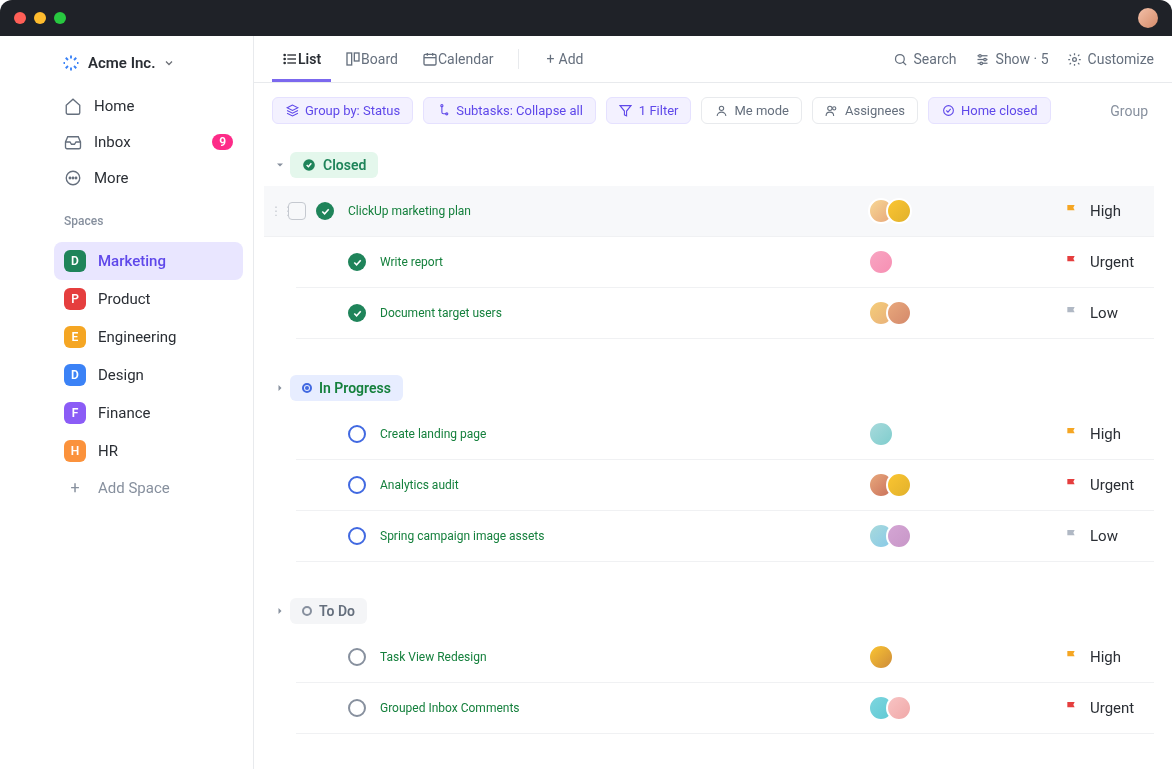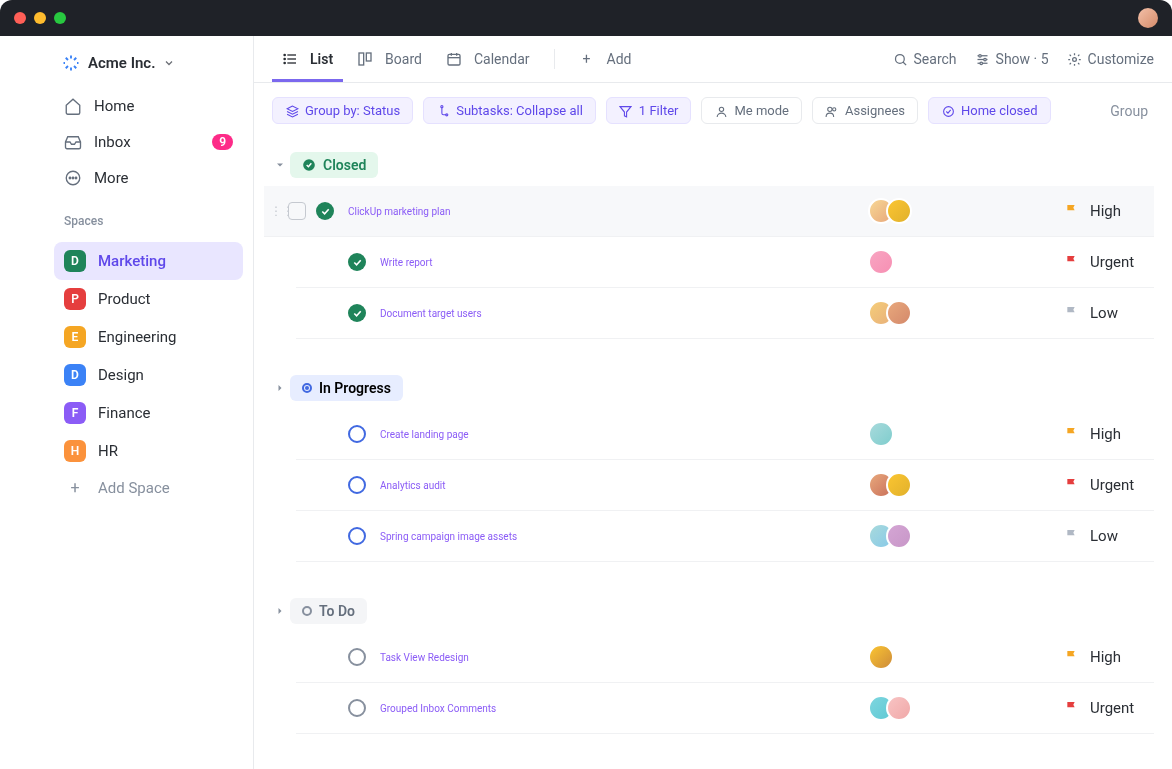--- a/index.html
+++ b/index.html
@@ -30,56 +30,56 @@
 .space-item { display:flex; align-items:center; gap:12px; padding:8px 10px; border-radius:8px; cursor:pointer; }
 .space-item.active { background:#e9e6ff; color:#5f48ea; }
 .space-item.active .space-label{ color:#5f48ea; font-weight:500;}
 .space-icon { width:22px; height:22px; border-radius:6px; display:flex; align-items:center; justify-content:center; color:#fff; font-size:12px; font-weight:600; }
 .space-label { font-size:15px; color:#2a2e34;}
 .add-space { display:flex; align-items:center; gap:12px; padding:8px 10px; color:#87909e; cursor:pointer; font-size:15px;}
 .plus { width:22px; text-align:center; font-size:16px;}
 
 .main { flex:1; display:flex; flex-direction:column; }
 .toolbar { height:48px; border-bottom:1px solid #e8eaed; display:flex; align-items:center; padding:0 18px; gap:4px; }
-.view-btn { display:flex; align-items:flex-start; gap:12px; padding:14px 10px 12px 10px; color:#656f7d; cursor:pointer; font-size:14px; border-bottom:3px solid transparent; }
+.view-btn { display:flex; align-items:flex-start; gap:0; padding:14px 10px 12px 10px; color:#656f7d; cursor:pointer; font-size:14px; border-bottom:3px solid transparent; }
 .view-btn.active { color:#2a2e34; font-weight:600; border-bottom:3px solid #7b68ee; }
 .view-btn .ico{ width:16px;height:16px; display:flex;align-items:center;justify-content:center;}
 .tb-sep { width:1px; height:20px; background:#e8eaed; margin:0 10px;}
 .tb-right { margin-left:auto; display:flex; gap:18px; align-items:center; color:#656f7d;}
 .tb-act { display:flex; align-items:center; gap:6px; cursor:pointer; font-size:14px;}
 
 .filterbar { padding:14px 18px; display:flex; gap:10px; align-items:center; flex-wrap:wrap;}
-.chip { display:inline-flex; align-items:flex-end; gap:6px; padding:5px 12px; border-radius:6px; border:1px solid #e8eaed; background:#fff; cursor:pointer; font-size:13px; color:#656f7d;}
+.chip { display:inline-flex; align-items:flex-start; gap:6px; padding:5px 12px; border-radius:6px; border:1px solid #e8eaed; background:#fff; cursor:pointer; font-size:13px; color:#656f7d;}
 .chip.purple { background:#f3f1ff; border-color:#e5e1ff; color:#5f48ea;}
 .chip .ci{ width:14px;height:14px; display:flex;align-items:center;justify-content:center;}
 .hide-link { margin-left:auto; color:#87909e; cursor:pointer; font-size:14px; padding-right:6px;}
 
 .content { padding:0 18px 20px 10px; overflow:auto;}
 .group-header { display:flex; align-items:center; padding:8px 0 8px 6px; margin-top:6px;}
 .group-toggle { width:20px; height:20px; display:flex; align-items:center; justify-content:center; color:#87909e; cursor:pointer;}
 .group-pill { display:inline-flex; align-items:center; gap:7px; padding:5px 12px; border-radius:6px; font-weight:600; font-size:14px;}
 .pill-closed { background:#e4f7ec; color:#1f845a;}
-.pill-progress { background:#e7edff; color:#000000;}
+.pill-progress { background:#e7edff; color:#15803d;}
 .pill-todo { background:#f4f5f7; color:#656f7d;}
 .status-dot-closed { color:#1f845a;}
 .status-dot-progress { width:10px;height:10px;border-radius:50%;border:2px solid #4169e1; position:relative;}
 .status-dot-progress::after{content:"";position:absolute;inset:1px;border-radius:50%;background:#4169e1;}
 .status-dot-todo { width:10px;height:10px;border-radius:50%;border:2px solid #87909e;}
 
 .task-row { display:flex; align-items:center; padding:12px 10px 12px 6px; border-bottom:1px solid #f0f1f3;}
 .task-row.hover { background:#f7f8fa;}
 .drag { width:14px; color:#c5c9d0; font-size:12px; visibility:hidden;}
 .task-row.hover .drag{visibility:visible;}
 .chk { width:18px;height:18px;border:1.5px solid #c5c9d0;border-radius:4px; margin:0 10px 0 4px; visibility:hidden;}
 .task-row.hover .chk{visibility:visible;}
 .status-circle { width:18px;height:18px;border-radius:50%; margin-right:14px; flex-shrink:0; display:flex;align-items:center;justify-content:center; color:#fff;}
 .sc-closed { background:#1f845a;}
 .sc-progress { border:2px solid #4169e1; background:#fff;}
 .sc-todo { border:2px solid #87909e; background:#fff;}
-.task-name { flex:0 0 520px; font-size:10px; color:#8b5cf6;}
+.task-name { flex:0 0 520px; font-size:12px; color:#15803d;}
 .indent { margin-left:32px;}
 .indent .task-name{ flex:0 0 488px;}
 .assignees { display:flex; width:80px;}
 .av { width:26px;height:26px;border-radius:50%; border:2px solid #fff; margin-left:-8px; background-size:cover;}
 .av:first-child{margin-left:0;}
 .prio { display:flex; align-items:center; gap:10px; width:120px; margin-left:auto; padding-left:40px;}
 .flag { width:16px;height:16px;}
 .prio-label{ font-size:15px; color:#2a2e34;}
 
 svg{display:block;}

